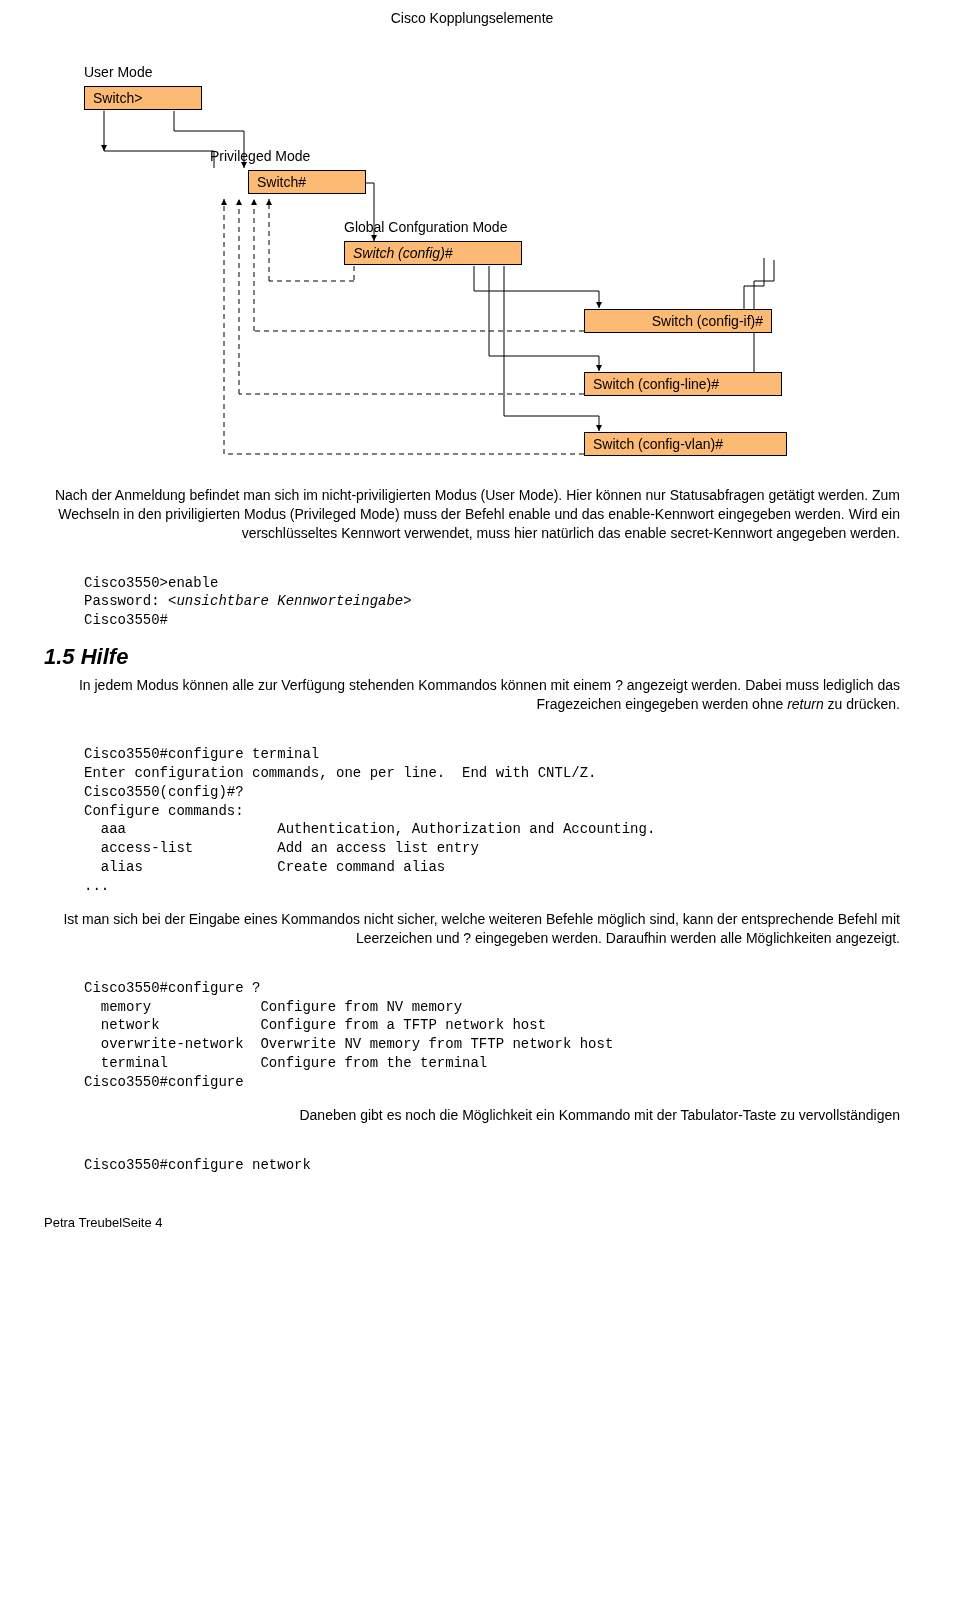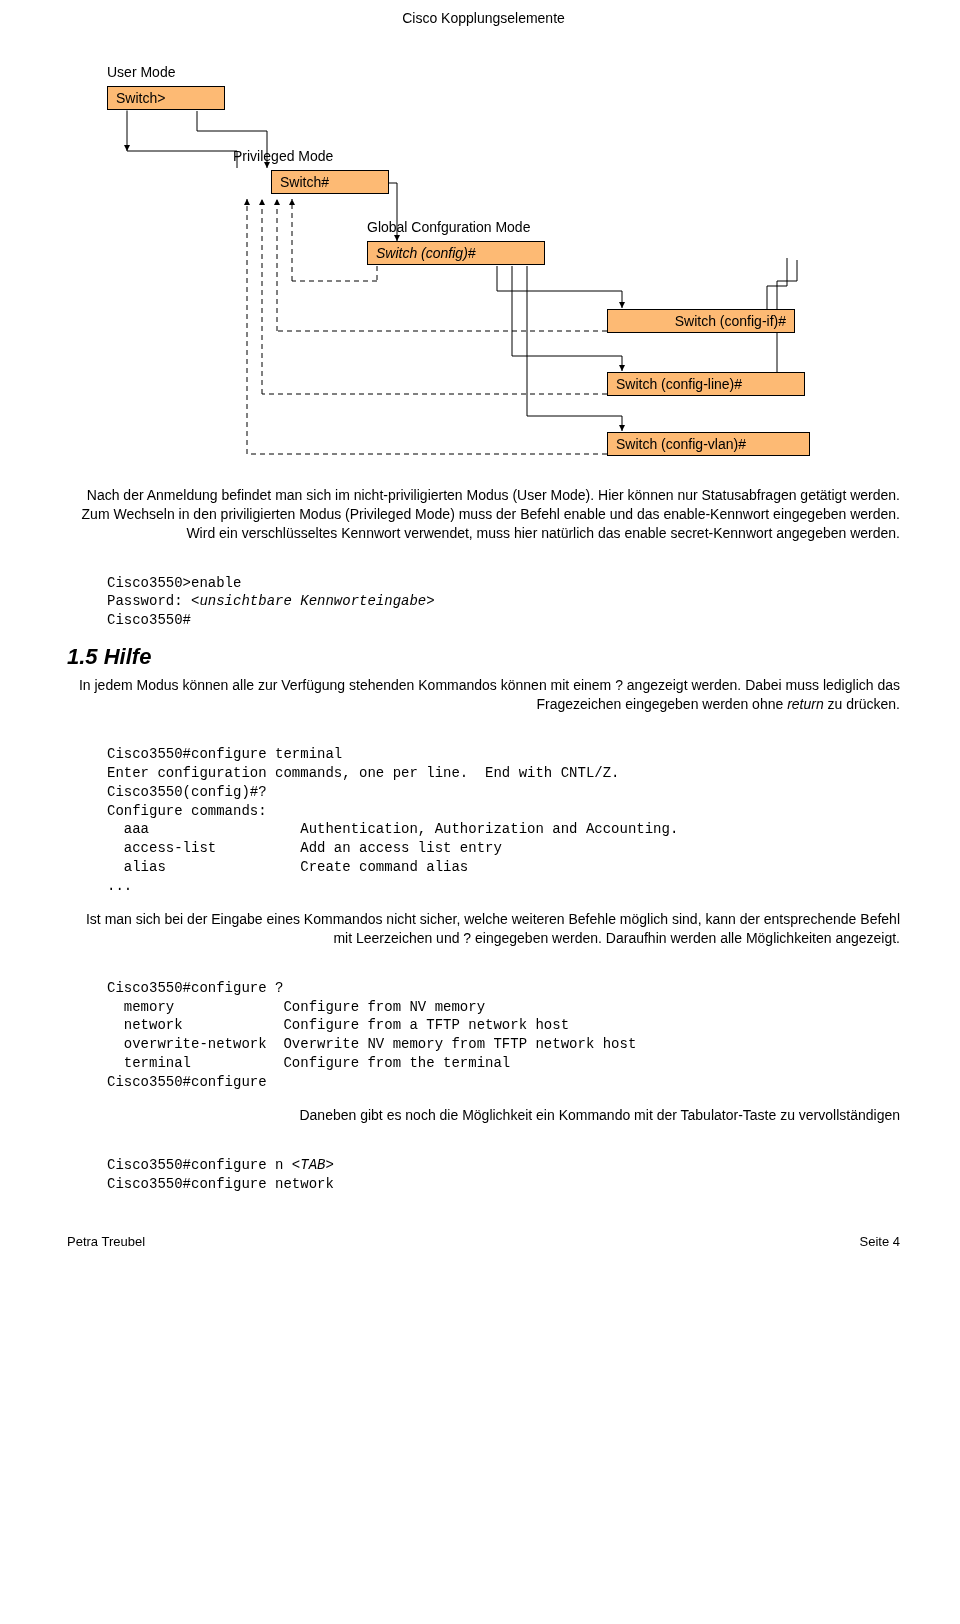--- a/index.html
+++ b/index.html
@@ -6,21 +6,21 @@
     margin: 0;
     padding: 0;
     font-family: Arial, Helvetica, sans-serif;
     font-size: 14px;
     background: #fff;
     color: #000;
   }
   .page {
     width: 960px;
     margin: 0 auto;
-    padding: 10px 60px 30px 67px;
+    padding: 10px 60px 30px 44px;
     box-sizing: border-box;
     position: relative;
   }
   .header-title {
     text-align: center;
     font-size: 14px;
     margin-bottom: 30px;
   }
   .diagram-area {
     position: relative;
@@ -55,21 +55,21 @@
   .code-line { display: block; }
   .italic { font-style: italic; }
   .h2 {
     font-size: 22px;
     font-weight: bold;
     font-style: italic;
     margin: 14px 0 6px 0;
   }
   .footer {
     display: flex;
-    justify-content: space-between;
+    justify-content: flex-start;
     font-size: 13px;
     margin-top: 40px;
   }
   svg.diagram-svg {
     position: absolute;
     left: 0;
     top: 0;
   }
 </style>
 </head>
@@ -160,19 +160,19 @@
 <span class="code-line">Cisco3550#configure terminal</span><span class="code-line">Enter configuration commands, one per line.  End with CNTL/Z.</span><span class="code-line">Cisco3550(config)#?</span><span class="code-line">Configure commands:</span><span class="code-line">  aaa                  Authentication, Authorization and Accounting.</span><span class="code-line">  access-list          Add an access list entry</span><span class="code-line">  alias                Create command alias</span><span class="code-line">...</span></div>
 
   <div class="para">Ist man sich bei der Eingabe eines Kommandos nicht sicher, welche weiteren Befehle möglich sind, kann der entsprechende Befehl mit Leerzeichen und ? eingegeben werden. Daraufhin werden alle Möglichkeiten angezeigt.</div>
 
   <div class="code-block">
 <span class="code-line">Cisco3550#configure ?</span><span class="code-line">  memory             Configure from NV memory</span><span class="code-line">  network            Configure from a TFTP network host</span><span class="code-line">  overwrite-network  Overwrite NV memory from TFTP network host</span><span class="code-line">  terminal           Configure from the terminal</span><span class="code-line">Cisco3550#configure</span></div>
 
   <div class="para">Daneben gibt es noch die Möglichkeit ein Kommando mit der Tabulator-Taste zu vervollständigen</div>
 
   <div class="code-block">
-<span class="code-line"><span>Cisco3550#configure n </span><span class="italic">&lt;TAB&gt;</span></span><span class="code-line">Cisco3550#configure network</span></div>
+<span class="code-line">Cisco3550#configure network</span></div>
 
   <div class="footer">
     <span>Petra Treubel</span>
     <span>Seite 4</span>
   </div>
 </div>
 
 </body></html>

